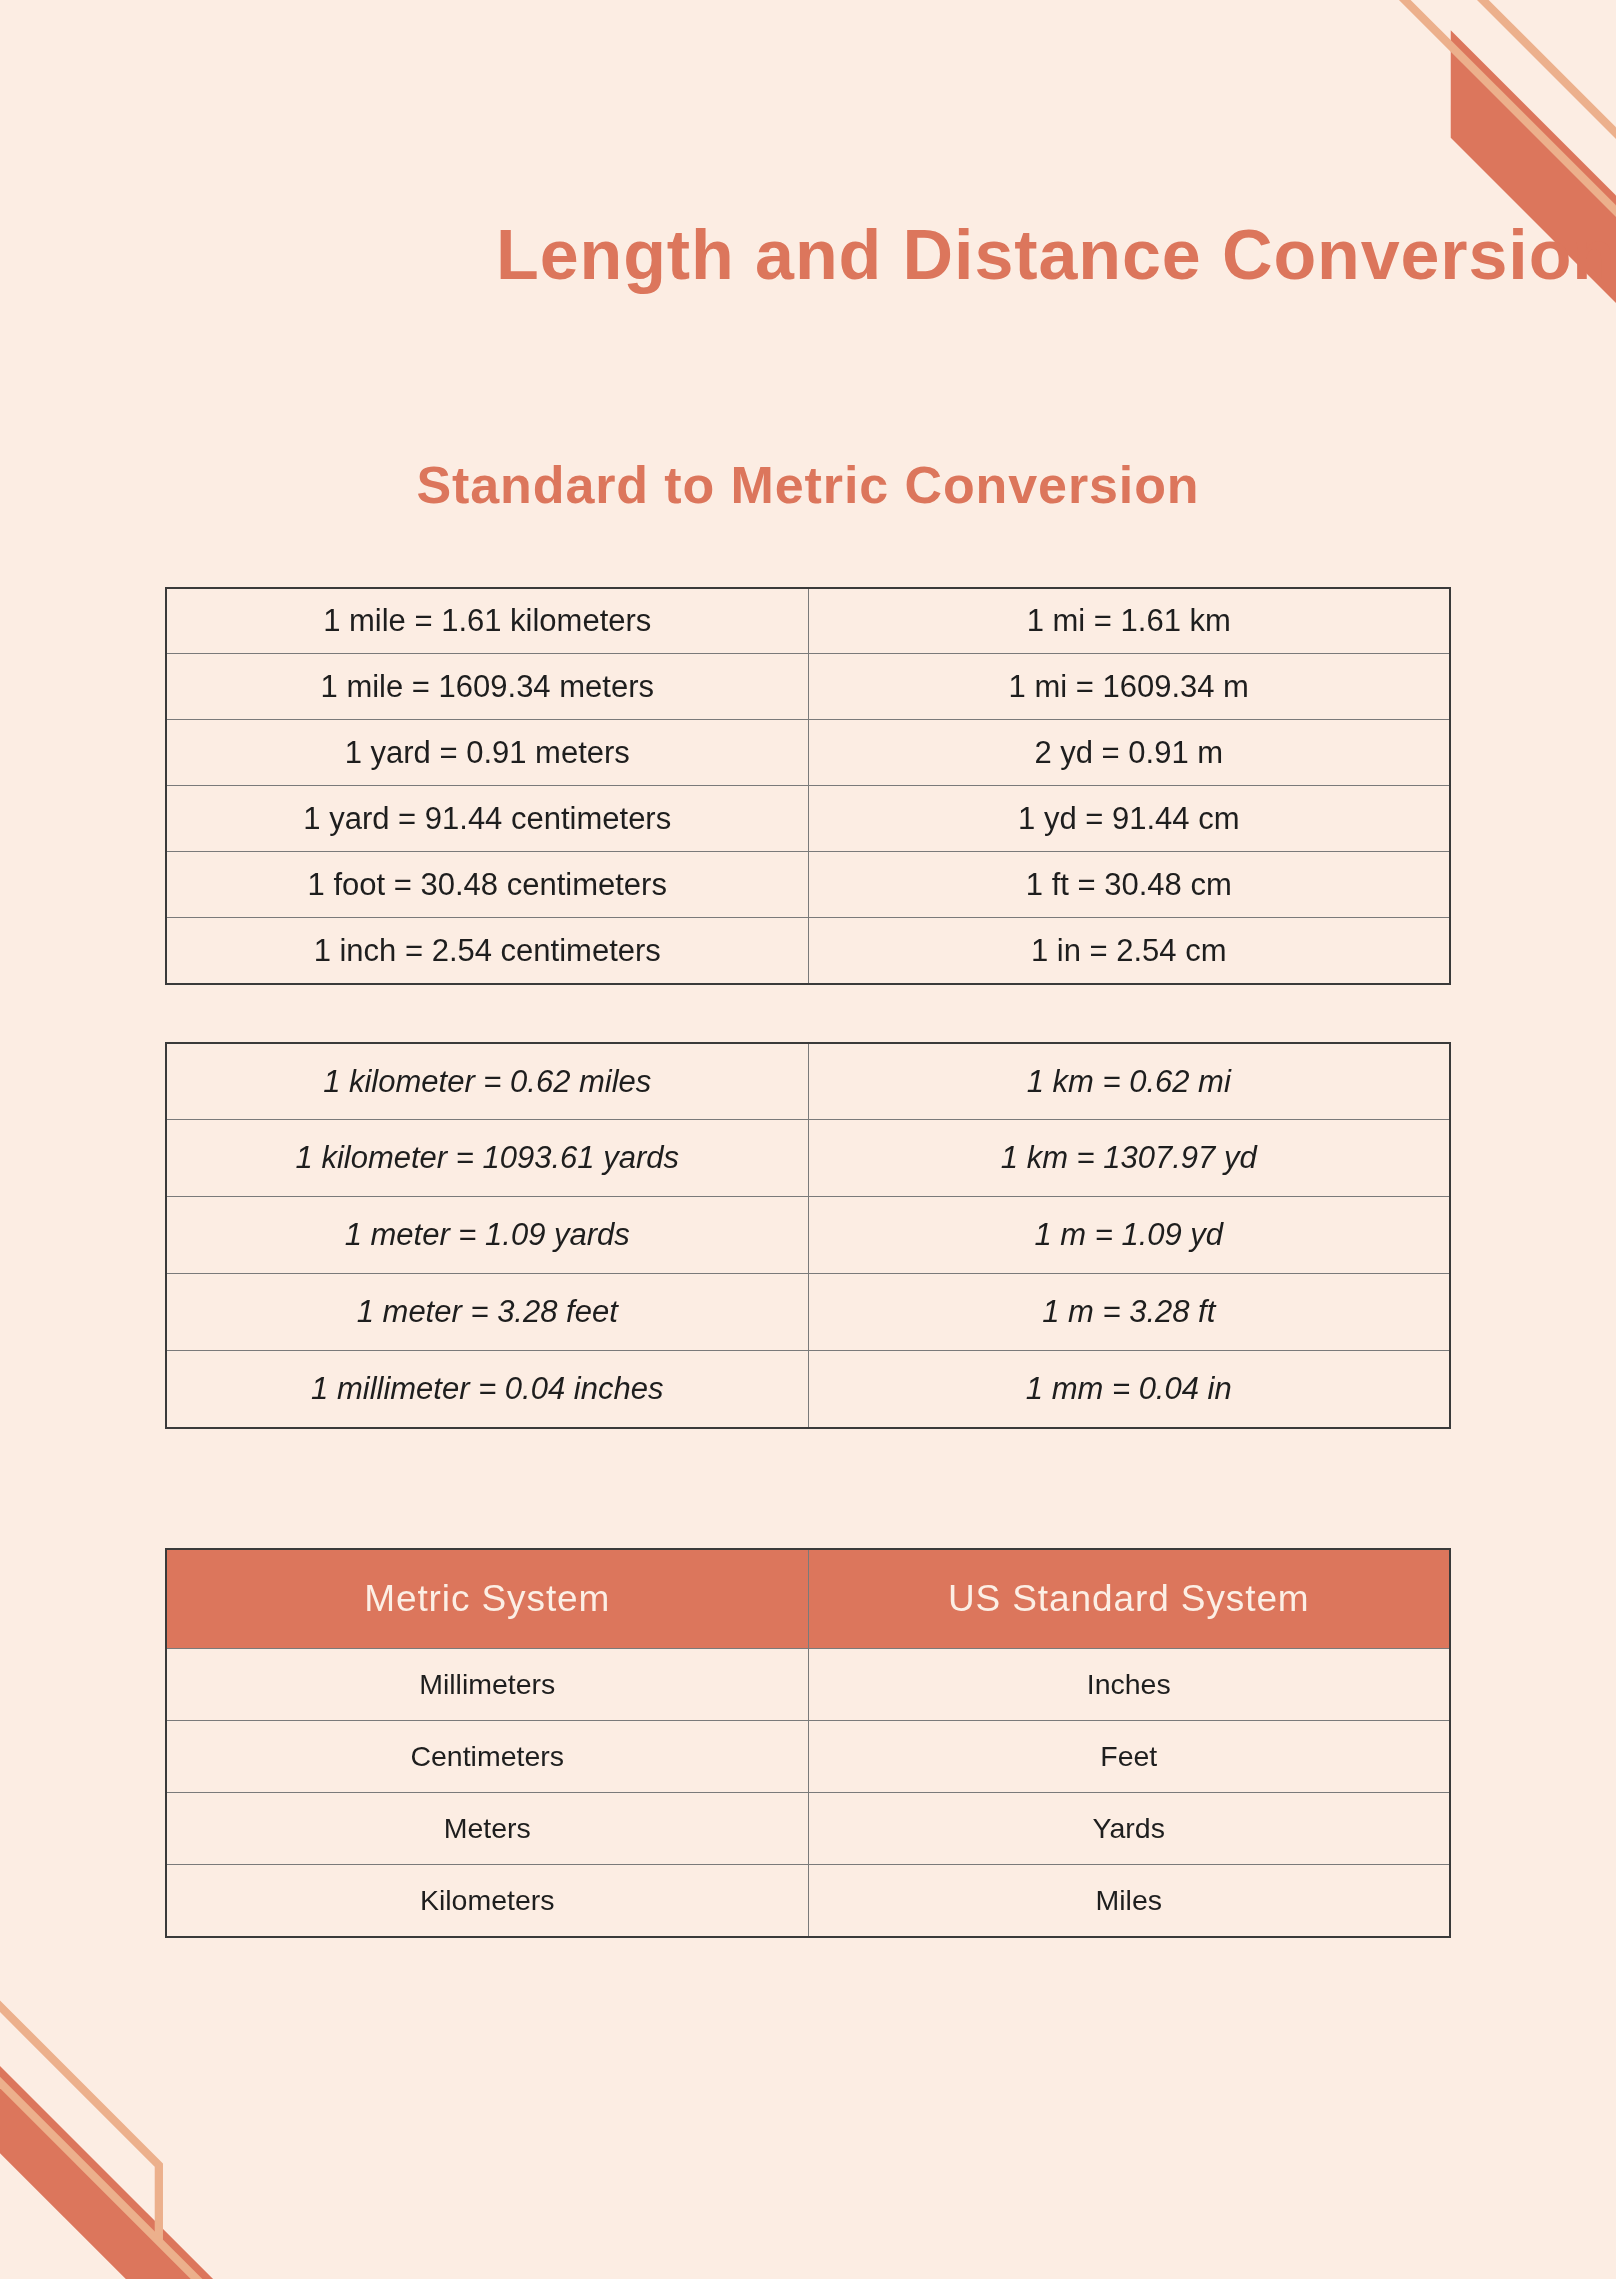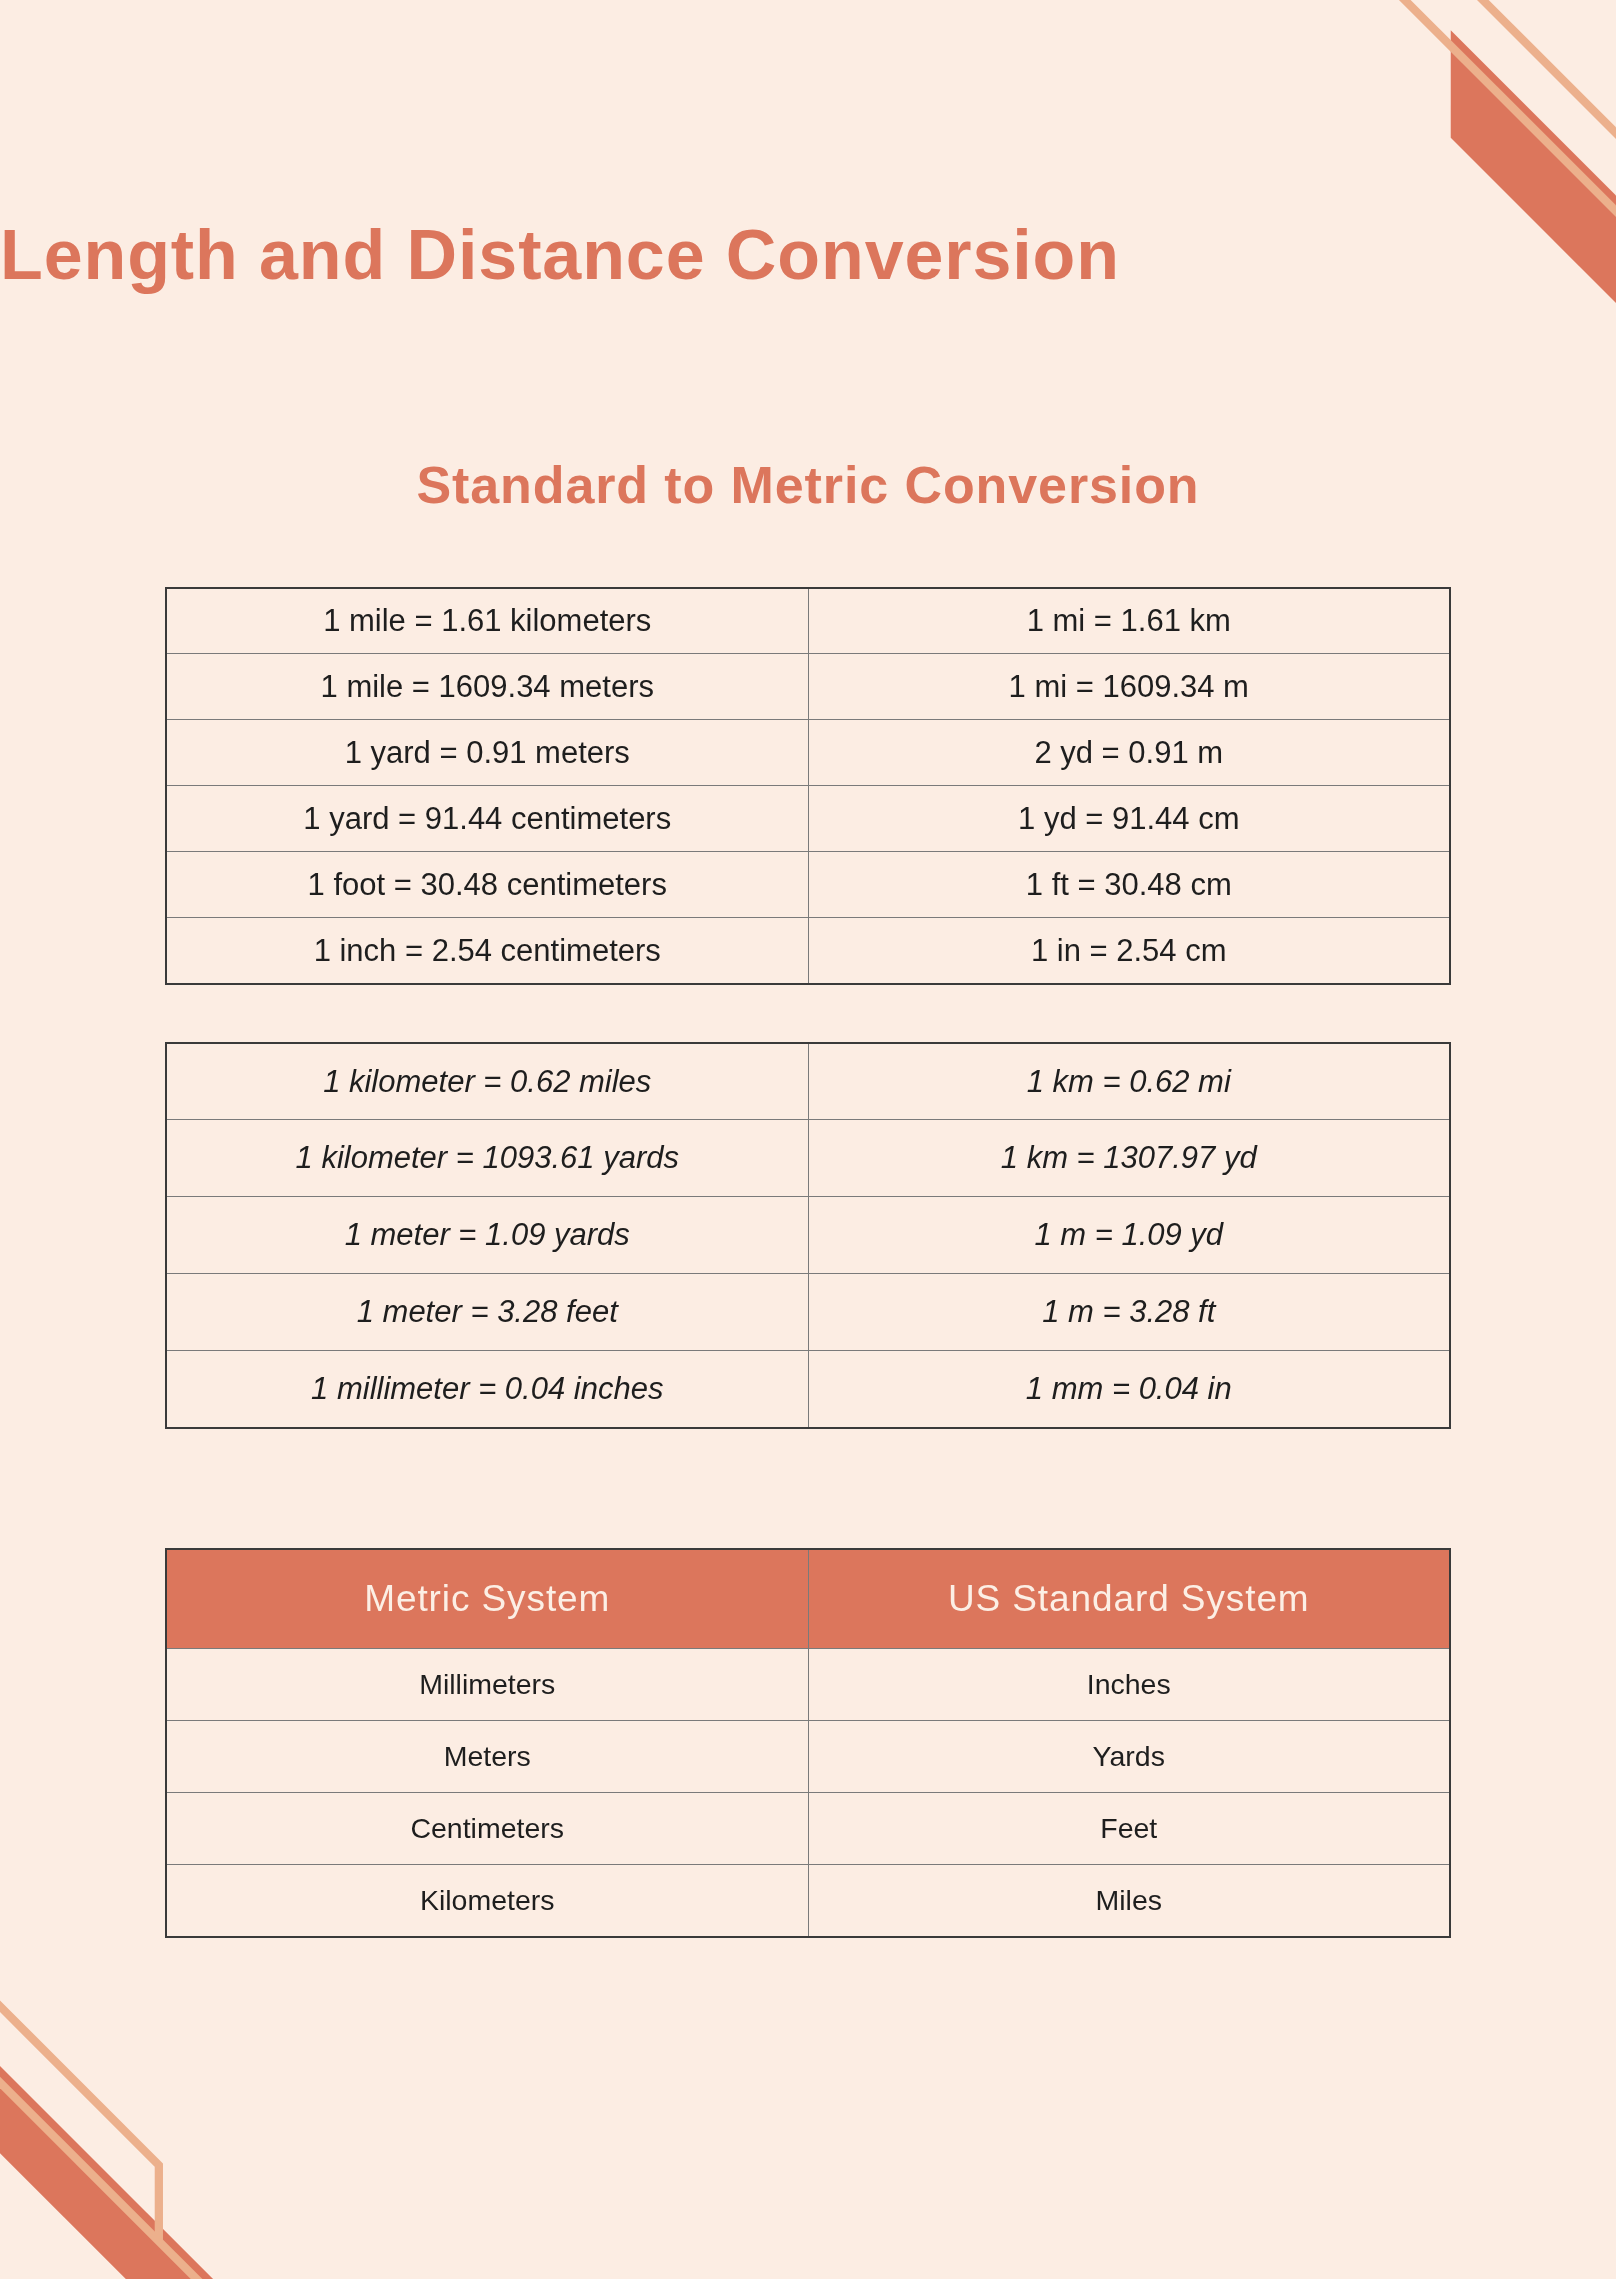--- a/index.html
+++ b/index.html
@@ -29,21 +29,21 @@
     height: 100%;
     z-index: 0;
     pointer-events: none;
   }
   .content {
     position: relative;
     z-index: 1;
   }
   h1.page-title {
     margin: 220px 0 0 0;
-    text-align: left;
+    text-align: right;
     font-size: 70px;
     line-height: 1;
     font-weight: 700;
     letter-spacing: 0.9px;
     color: var(--accent);
   }
   h2.section-heading {
     text-align: center;
     font-size: 52px;
     line-height: 1.15;
@@ -171,26 +171,26 @@
           <th>Metric System</th>
           <th>US Standard System</th>
         </tr>
       </thead>
       <tbody>
         <tr>
           <td>Millimeters</td>
           <td>Inches</td>
         </tr>
         <tr>
+          <td>Centimeters</td>
+          <td>Feet</td>
+        </tr>
+        <tr>
           <td>Meters</td>
           <td>Yards</td>
-        </tr>
-        <tr>
-          <td>Centimeters</td>
-          <td>Feet</td>
         </tr>
         <tr>
           <td>Kilometers</td>
           <td>Miles</td>
         </tr>
       </tbody>
     </table>
 
   </div>
 </div>

